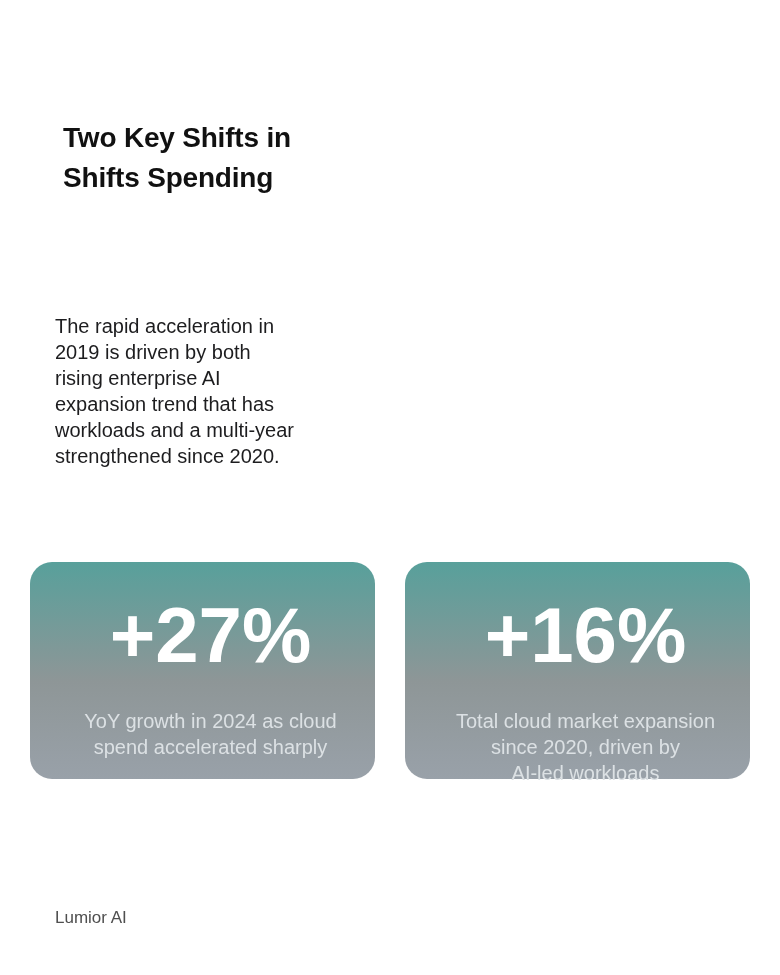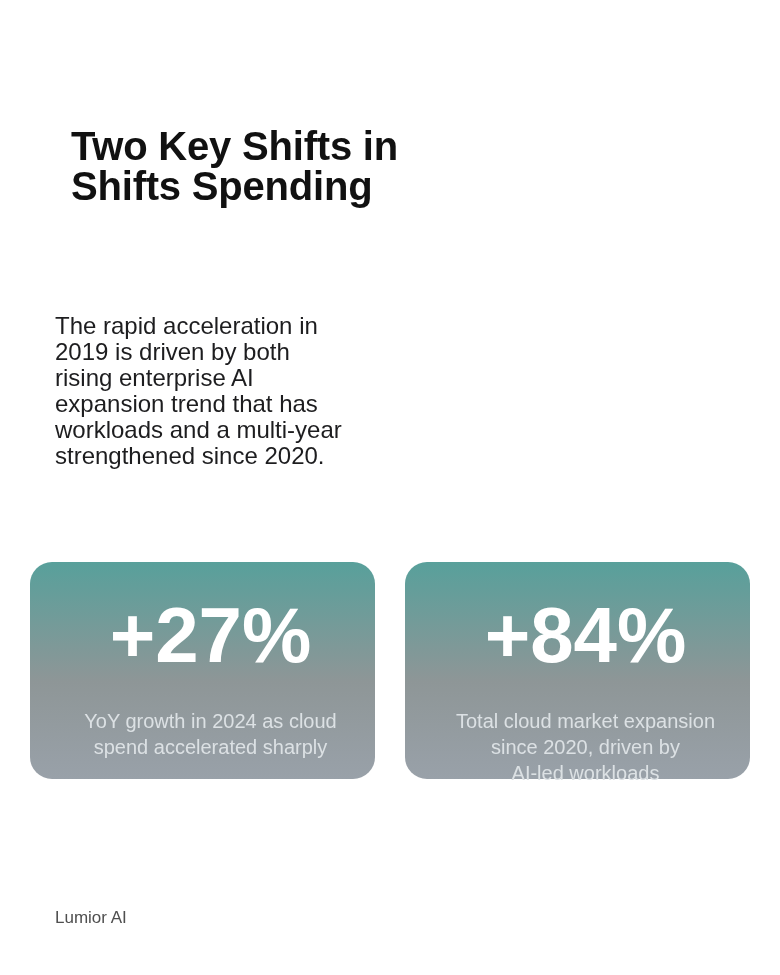--- a/index.html
+++ b/index.html
@@ -22,34 +22,34 @@
     font-family: "Liberation Sans", sans-serif;
     position: relative;
     overflow: hidden;
   }
   .page { position: absolute; inset: 0; }
 
   .title {
     position: absolute;
     left: 55px;
     top: 110px;
-    margin: 16px;
-    font-size: 40px;
+    margin: 8px;
+    font-size: 28px;
     line-height: 40px;
     font-weight: 700;
     letter-spacing: -0.2px;
     color: var(--title-text);
   }
   .title .line { display: block; }
 
   .intro {
     position: absolute;
     left: 55px;
     top: 313px;
-    font-size: 24px;
+    font-size: 20px;
     line-height: 26px;
     font-weight: 400;
     color: var(--body-text);
   }
   .intro .line { display: block; }
 
   .cards {
     position: absolute;
     left: 30px;
     top: 562px;
@@ -119,21 +119,21 @@
 
     <div class="card">
       <div class="stat-value">+27%</div>
       <div class="stat-desc">
         <span class="line">YoY growth in 2024 as cloud</span>
         <span class="line">spend accelerated sharply</span>
       </div>
     </div>
 
     <div class="card">
-      <div class="stat-value">+84%</div>
+      <div class="stat-value">+16%</div>
       <div class="stat-desc">
         <span class="line">Total cloud market expansion</span>
         <span class="line">since 2020, driven by</span>
         <span class="line">AI-led workloads</span>
       </div>
     </div>
 
   </div>
 
   <div class="footer">Lumior AI</div>

